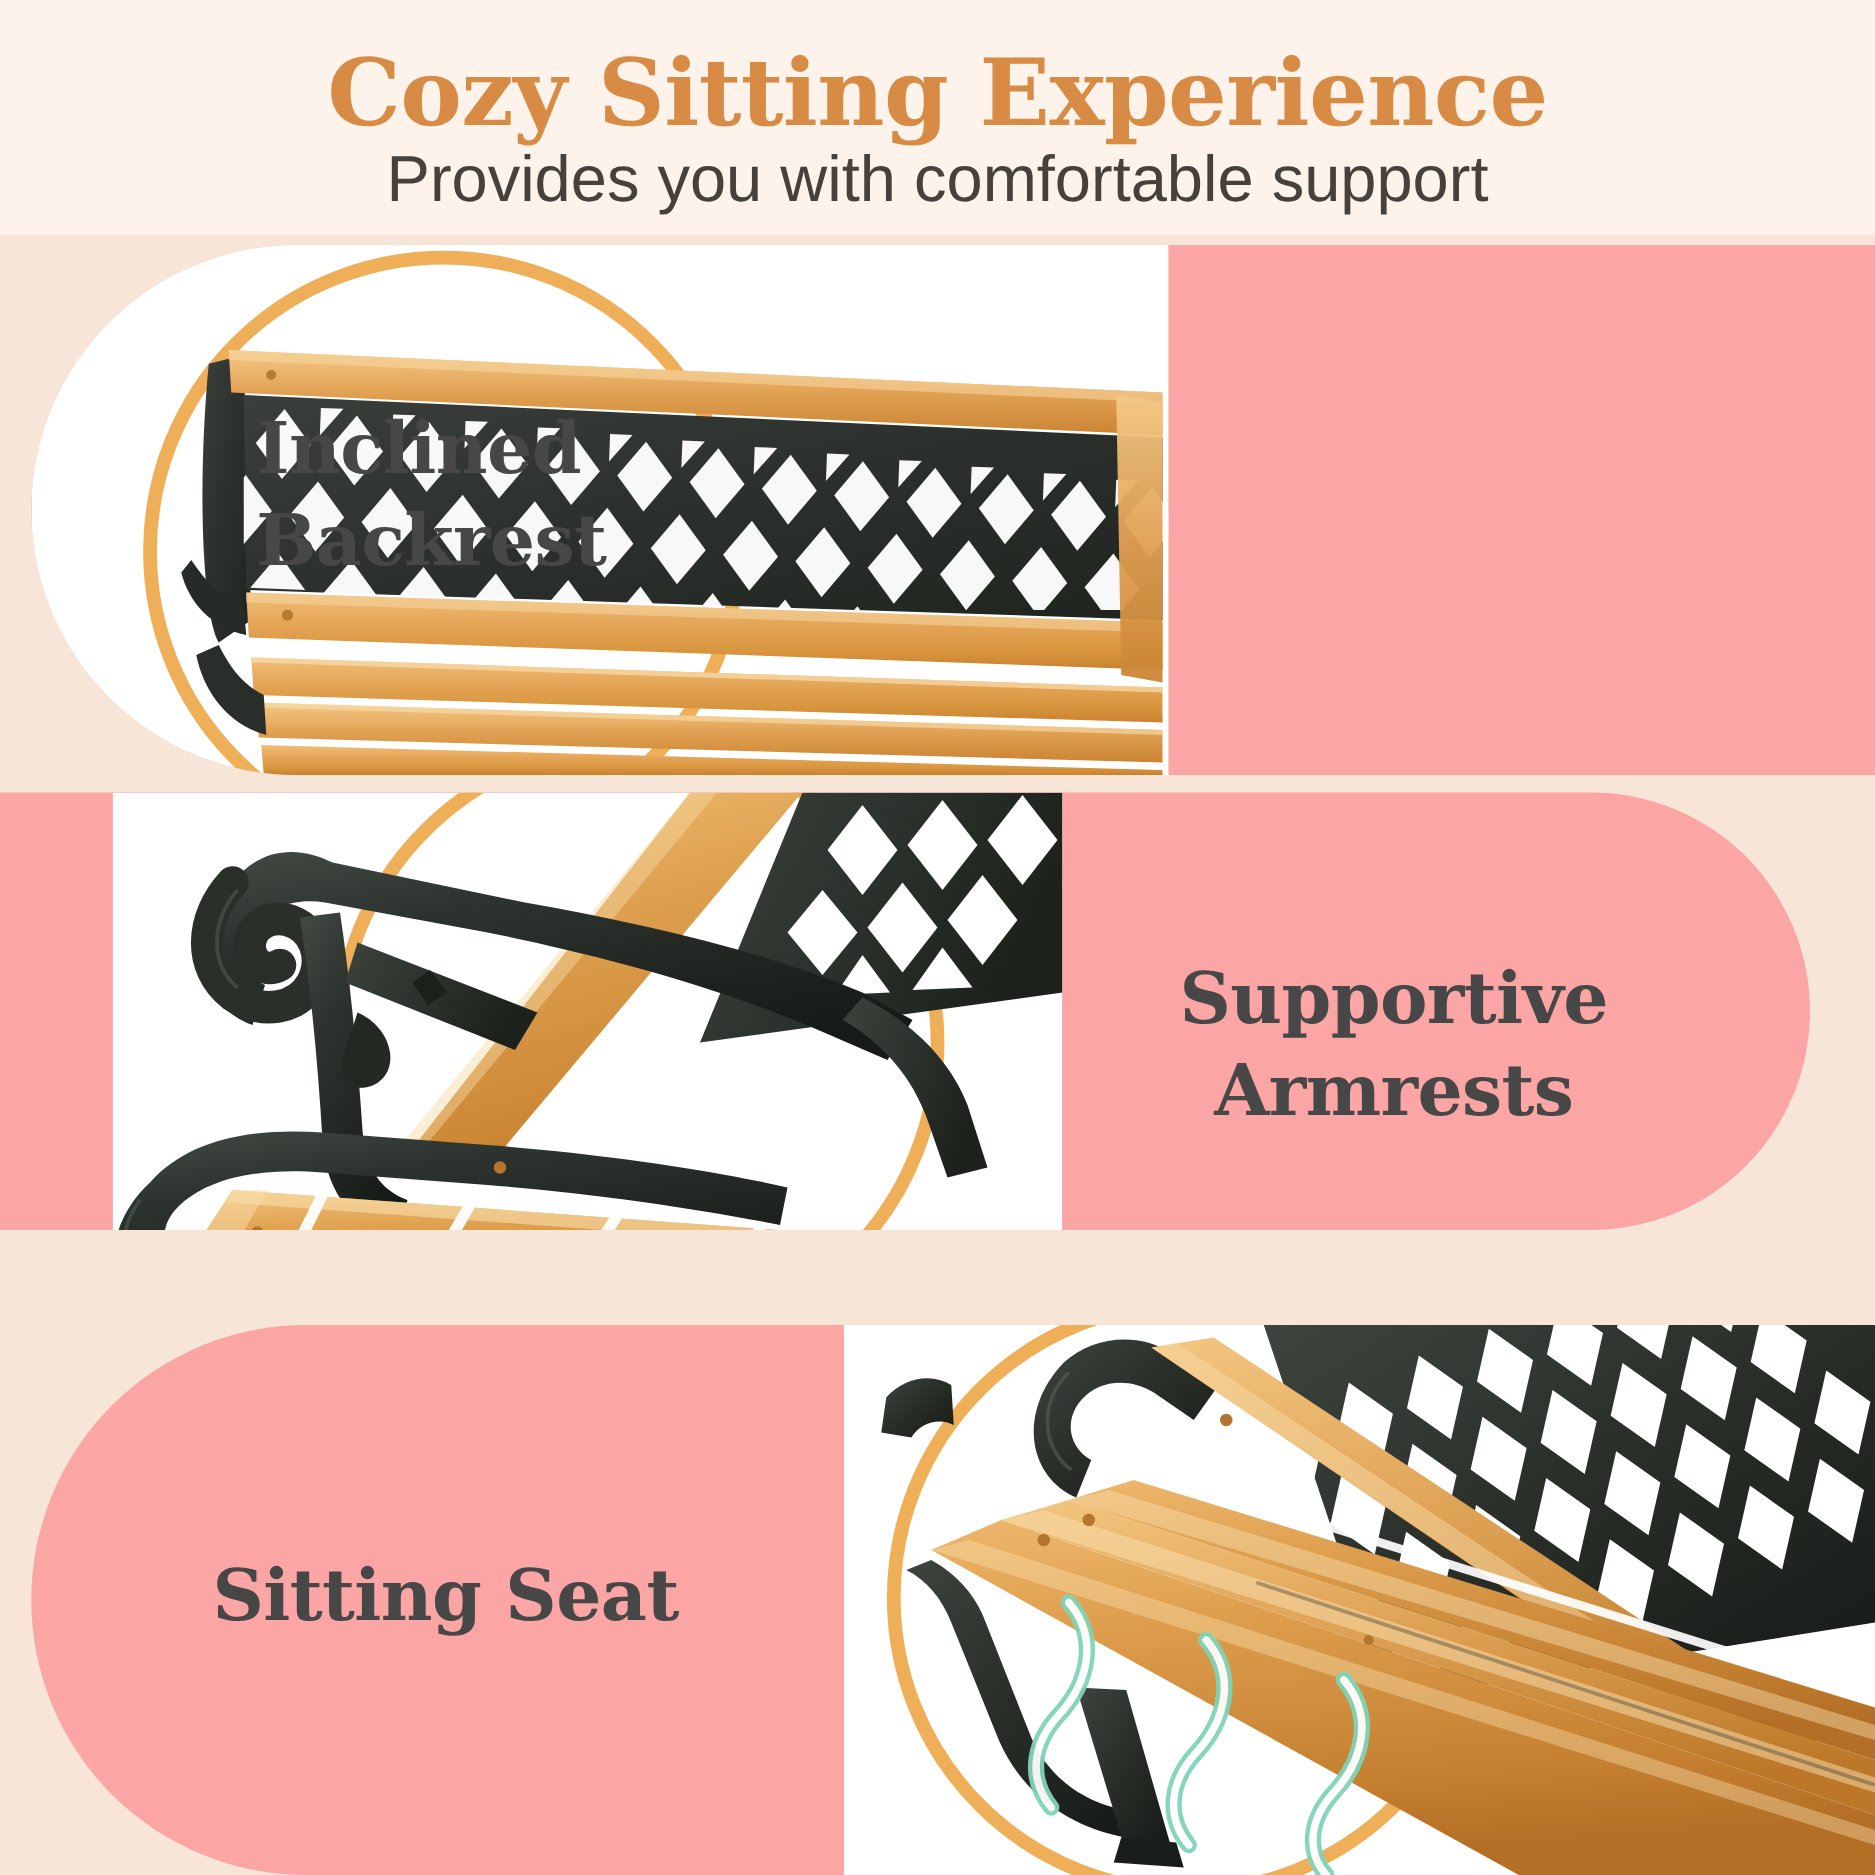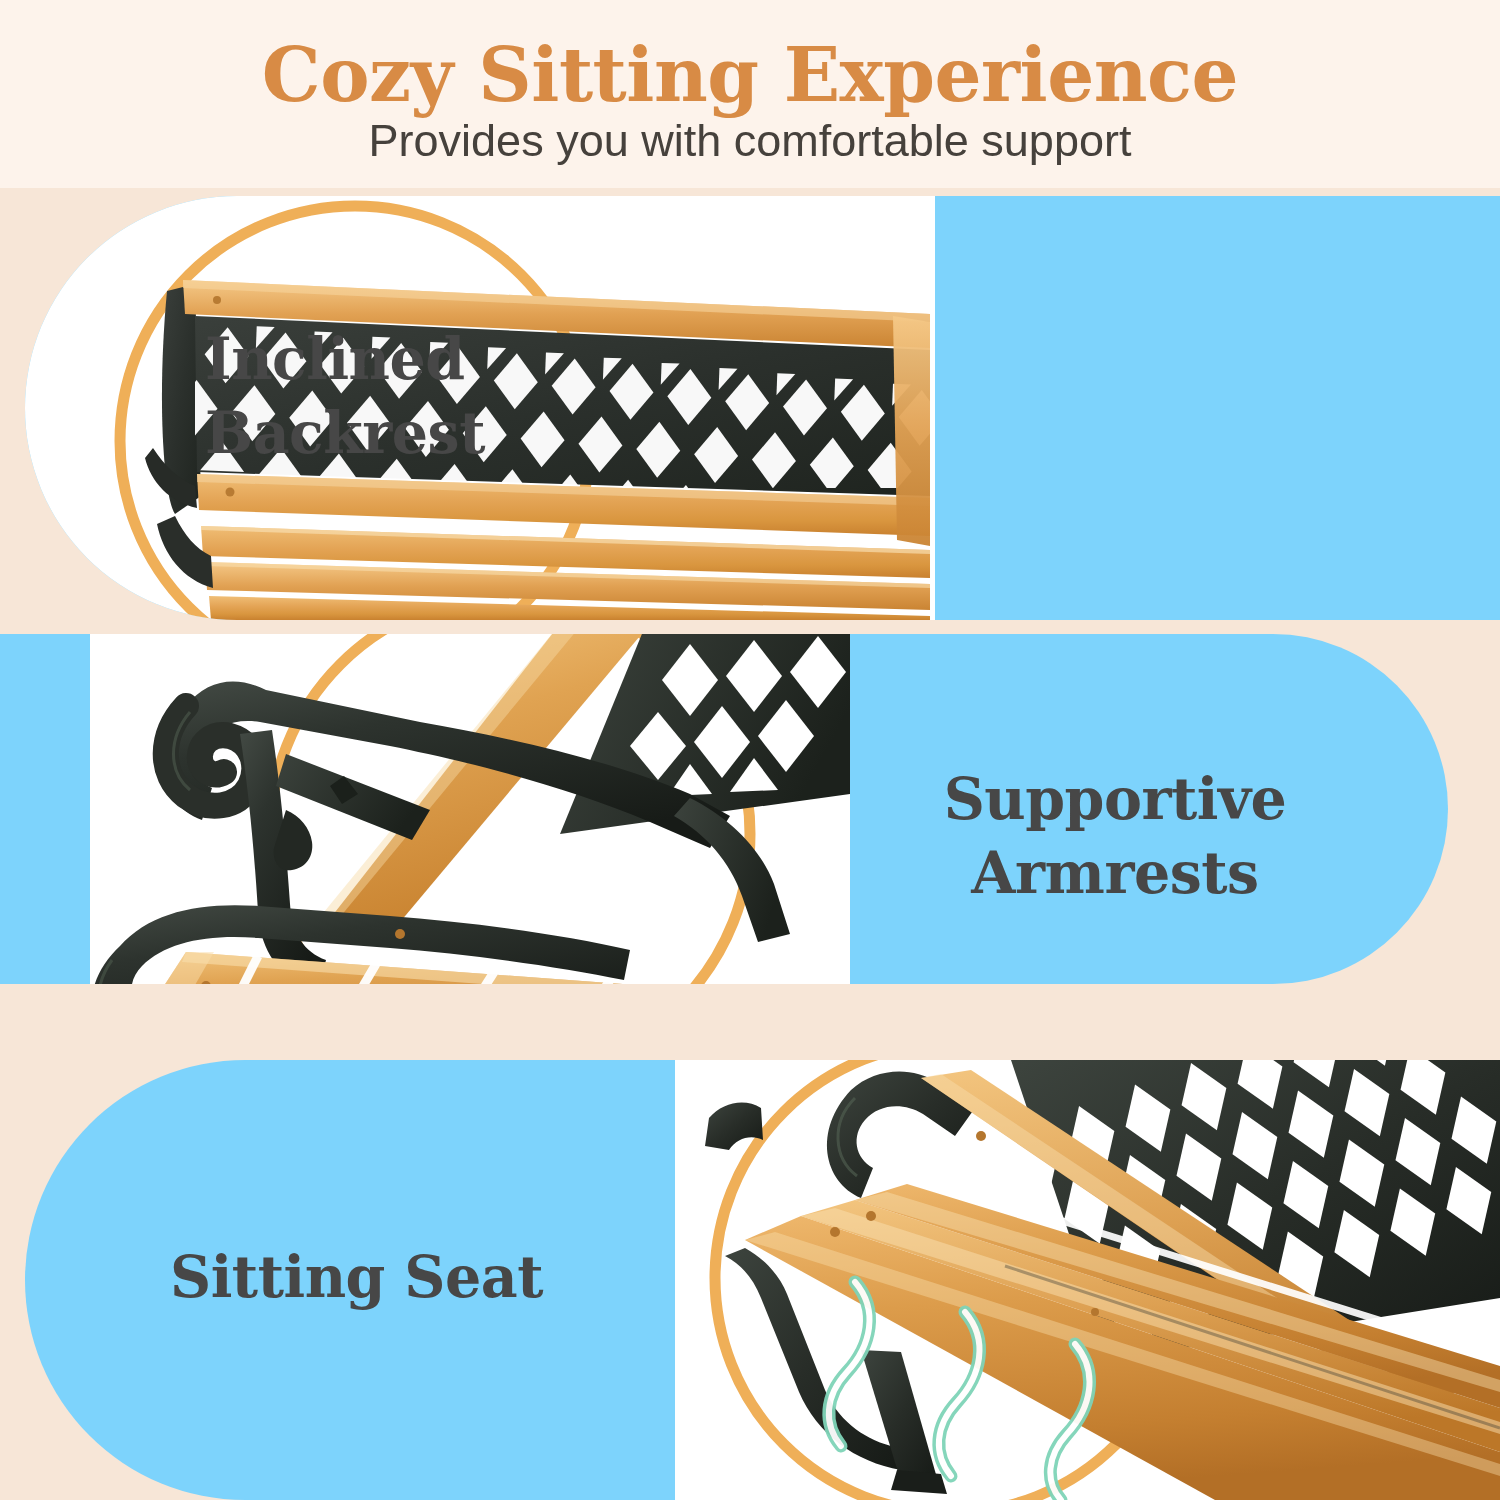--- a/index.html
+++ b/index.html
@@ -23,29 +23,29 @@
     font-size:74px;
     letter-spacing:-0.5px;
     color:#D88B45;
     line-height:1.0;
   }
   #subtitle {
     position:absolute; left:0; top:118px; width:1500px;
     text-align:center;
     font-family:"Liberation Sans", sans-serif;
     font-weight:400;
-    font-size:45px;
+    font-size:52px;
     color:#46413C;
     line-height:1.0;
   }
 
   
   .panel {
     position:absolute;
-    background:#7dd3fc;
+    background:#fca5a5;
     overflow:hidden;
   }
   #panel1 { left:25px;  top:196px;  width:1475px; height:424px; border-radius:212px 0 0 212px; }
   #panel2 { left:0px;   top:634px;  width:1448px; height:350px; border-radius:0 199px 199px 0; }
   #panel3 { left:25px;  top:1060px; width:1475px; height:440px; border-radius:220px 0 0 220px; }
 
   .label {
     position:absolute;
     font-family:"DejaVu Serif", serif;
     font-weight:700;

